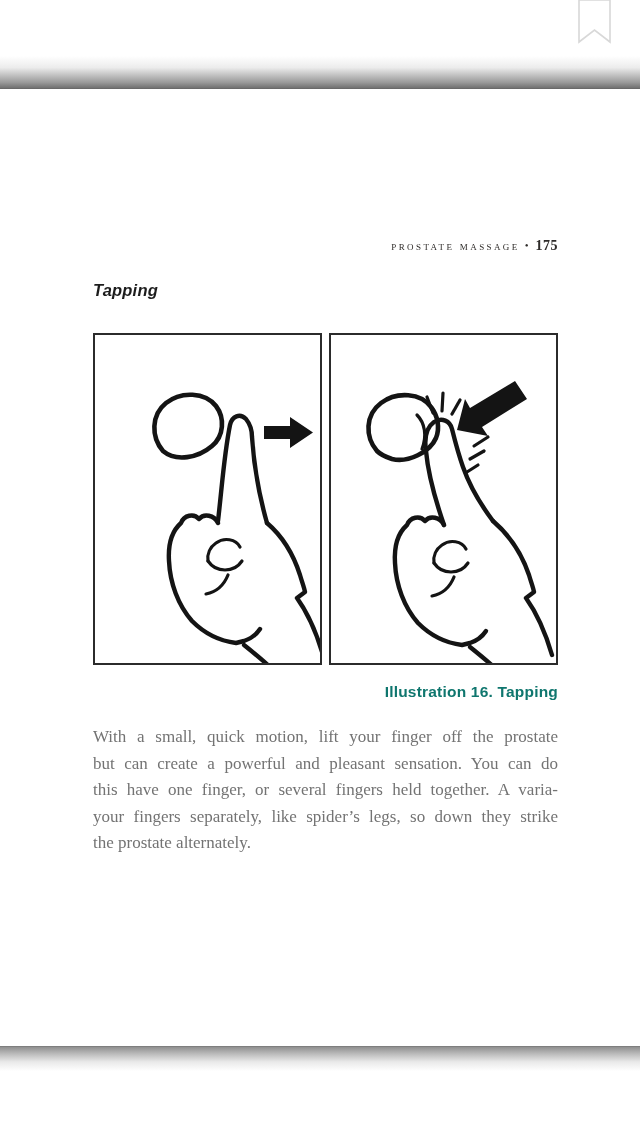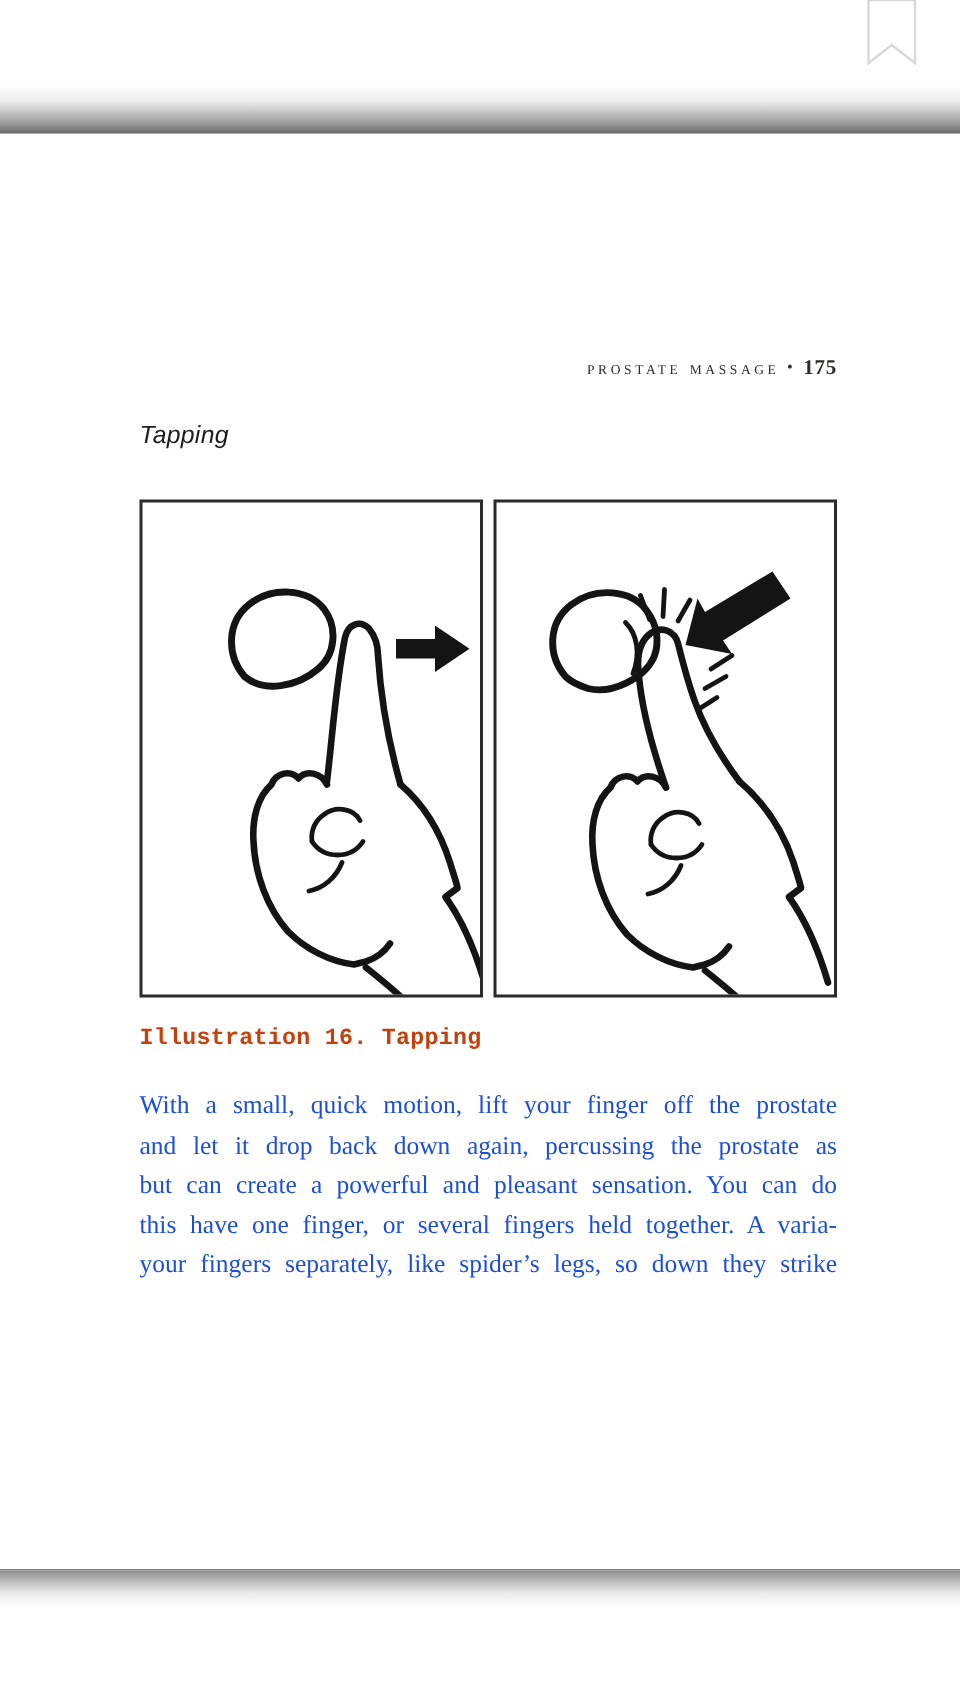--- a/index.html
+++ b/index.html
@@ -24,40 +24,40 @@
   .running-header{
     position:absolute;left:93px;top:141px;width:465px;
     text-align:right;color:#2e2b29;white-space:nowrap;
   }
   .rh-title{font-size:12.5px;letter-spacing:2.4px;font-variant:small-caps;
     text-transform:lowercase;font-weight:500;}
   .rh-sep{font-size:11px;margin:0 7px 0 5px;position:relative;top:-1px;}
   .rh-page{font-size:14px;font-weight:600;letter-spacing:0.5px;}
   .section-heading{
     position:absolute;left:93px;top:186px;
-    font-family:"Liberation Sans",sans-serif;font-weight:normal;font-style:italic;
+    font-family:"Liberation Sans",sans-serif;font-weight:bold;font-style:italic;
     font-size:16.5px;color:#1c1c1c;letter-spacing:0.2px;
   }
   
   .panel{
     position:absolute;top:238px;width:229px;height:332px;box-sizing:border-box;
     border:2px solid #2b2b2b;background:#ffffff;
   }
   .panel.left{left:93px;}
   .panel.right{left:329px;}
   .panel svg{display:block;width:100%;height:100%;}
   .figure-caption{
-    position:absolute;left:93px;top:588px;width:465px;text-align:left;
-    font-family:Liberation Mono, monospace;font-weight:bold;font-size:15.5px;
-    color:#c2410c;letter-spacing:0.2px;
+    position:absolute;left:93px;top:588px;width:465px;text-align:right;
+    font-family:Liberation Sans, sans-serif;font-weight:bold;font-size:15.5px;
+    color:#0f766e;letter-spacing:0.2px;
   }
   
   .body-paragraph{
     position:absolute;left:93px;top:629px;width:465px;
-    color:#1d4ed8;font-size:17px;
+    color:#737373;font-size:17px;
   }
   .bline{
     height:26.6px;line-height:26.6px;white-space:nowrap;
     text-align:justify;text-align-last:justify;
   }
   .bline.last{text-align-last:left;}
   
   .ink{fill:none;stroke:#141414;stroke-width:4.4;stroke-linecap:round;stroke-linejoin:round;}
   .ink-thin{fill:none;stroke:#141414;stroke-width:3.2;stroke-linecap:round;}
   .ink-fill{fill:#141414;stroke:none;}
@@ -137,23 +137,23 @@
         <path class="ink-thin" d="M 135 214 C 131 206 119 204 111 210 C 105 214 102 221 103 228"></path>
         <path class="ink-thin" d="M 103 228 C 111 240 129 240 137 228"></path>
         <path class="ink-thin" d="M 123 242 C 119 252 111 259 101 261"></path>
       </svg>
     </div>
 
     <div class="figure-caption">Illustration 16. Tapping</div>
 
     <div class="body-paragraph">
       <div class="bline">With a small, quick motion, lift your finger off the prostate</div>
-      <div class="bline">and let it drop back down again, percussing the prostate as</div>
       <div class="bline">but can create a powerful and pleasant sensation. You can do</div>
       <div class="bline">this have one finger, or several fingers held together. A varia-</div>
       <div class="bline">your fingers separately, like spider’s legs, so down they strike</div>
+      <div class="bline last">the prostate alternately.</div>
     </div>
 
   </div>
 
   <div class="bottom-shadow"></div>
 
 </div>
 
 </body></html>

